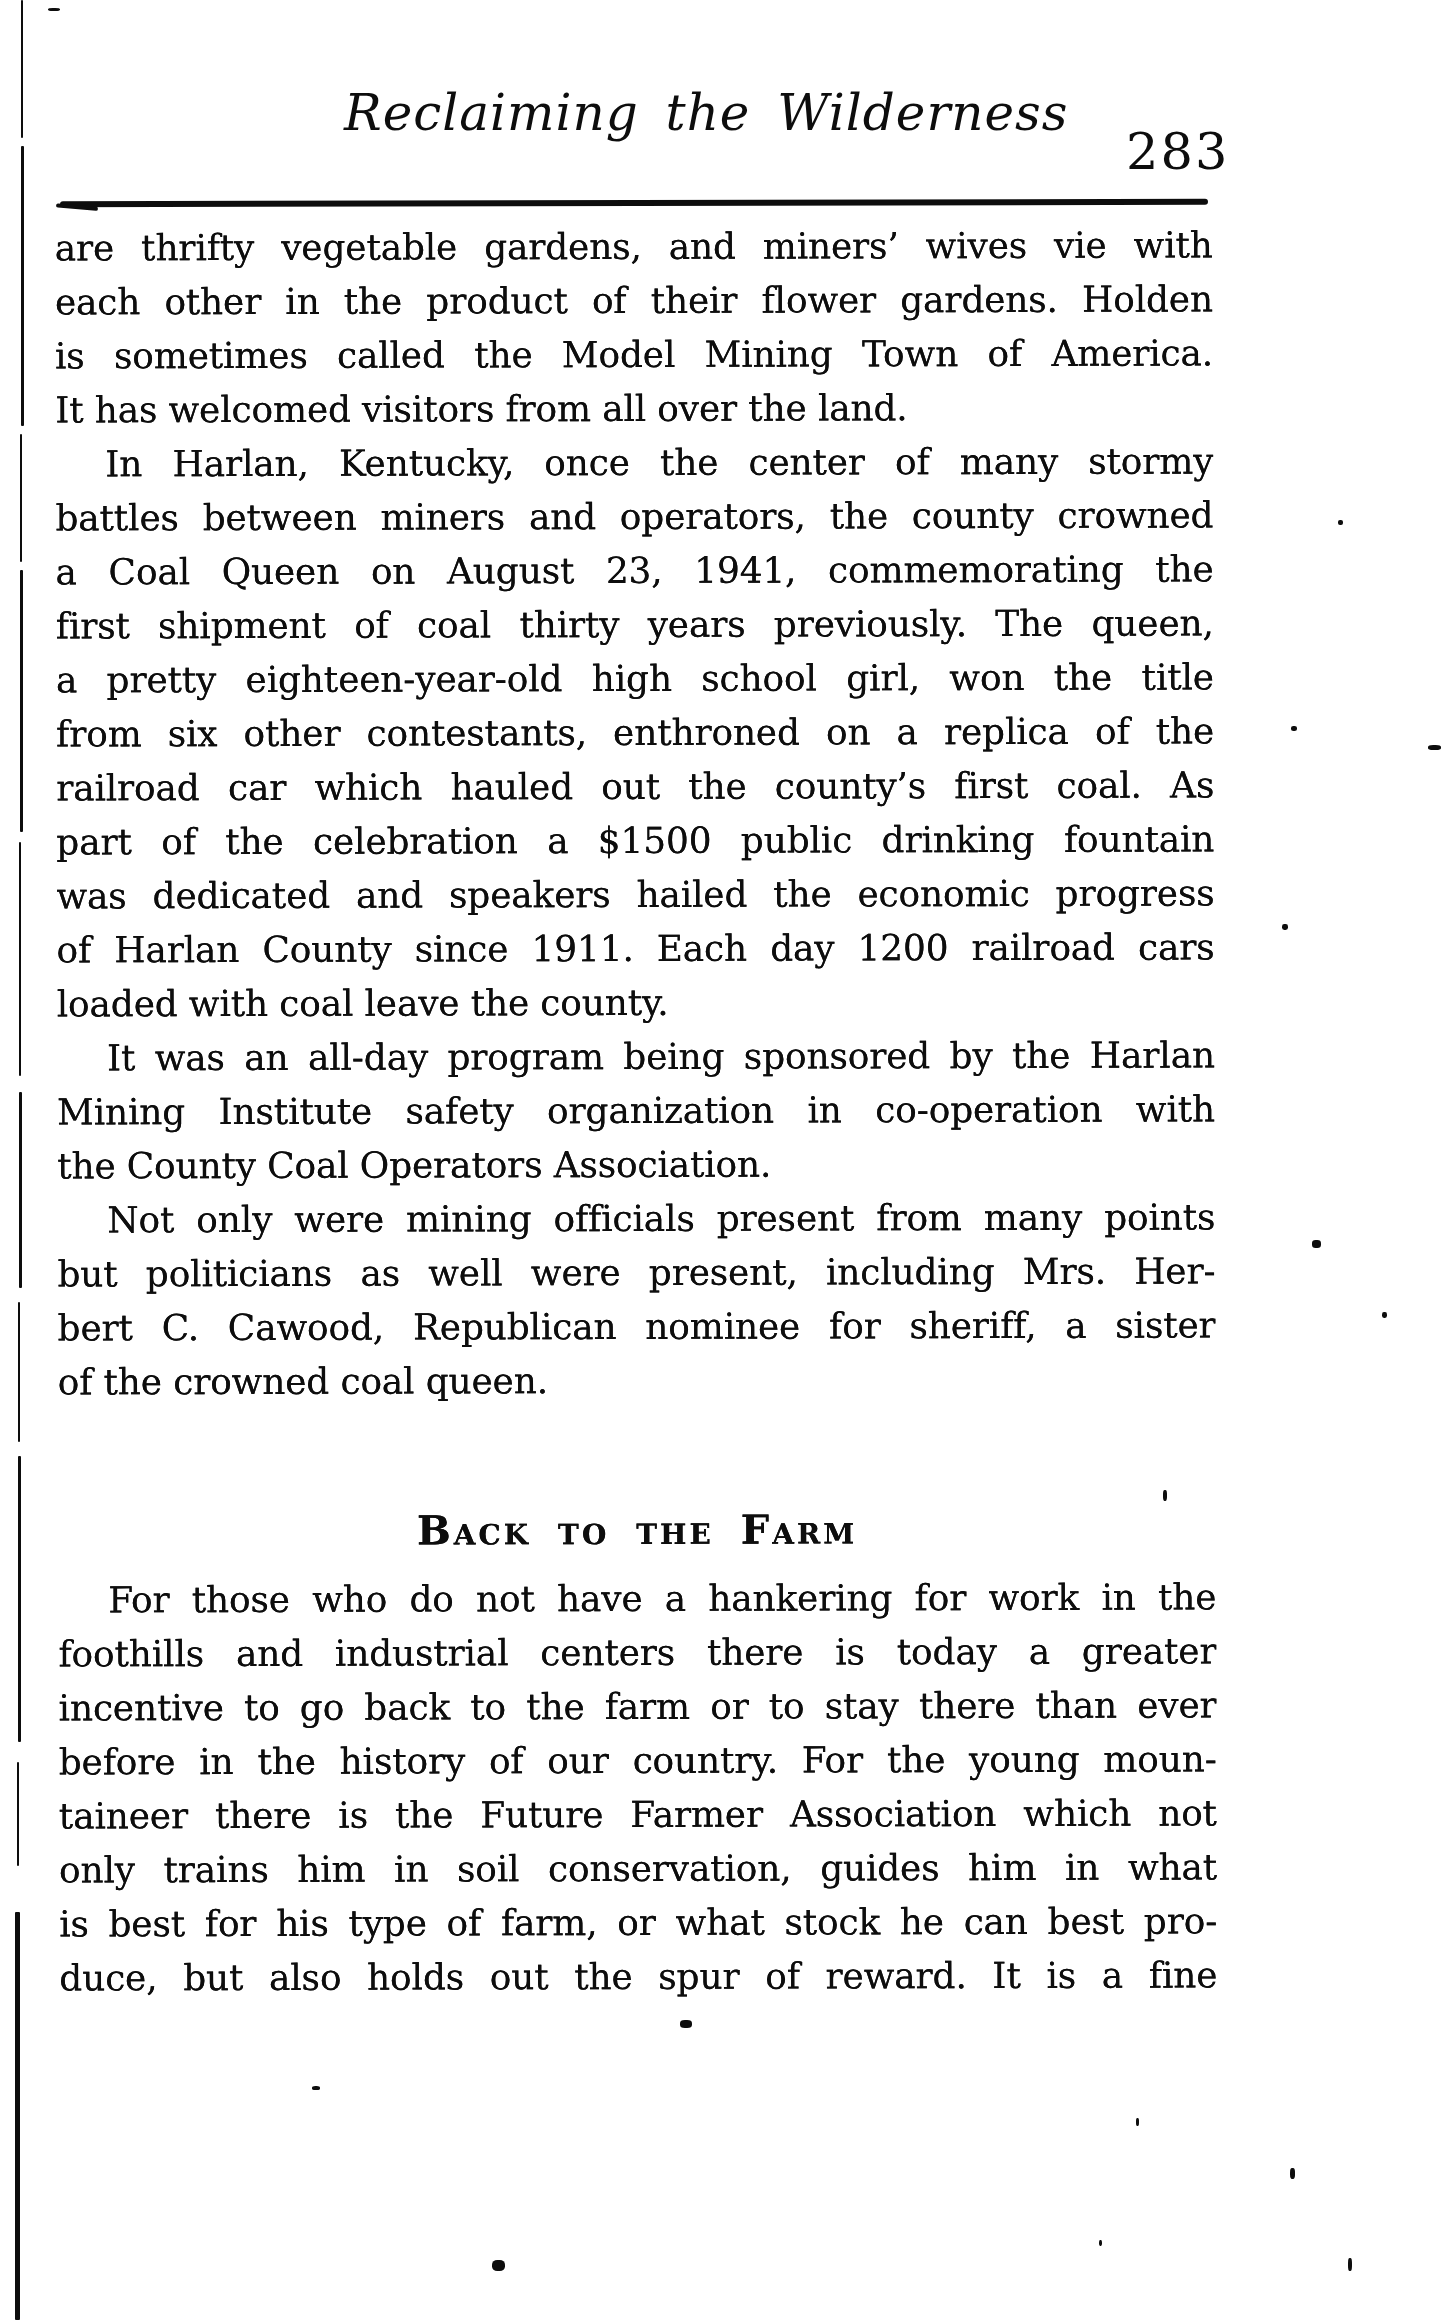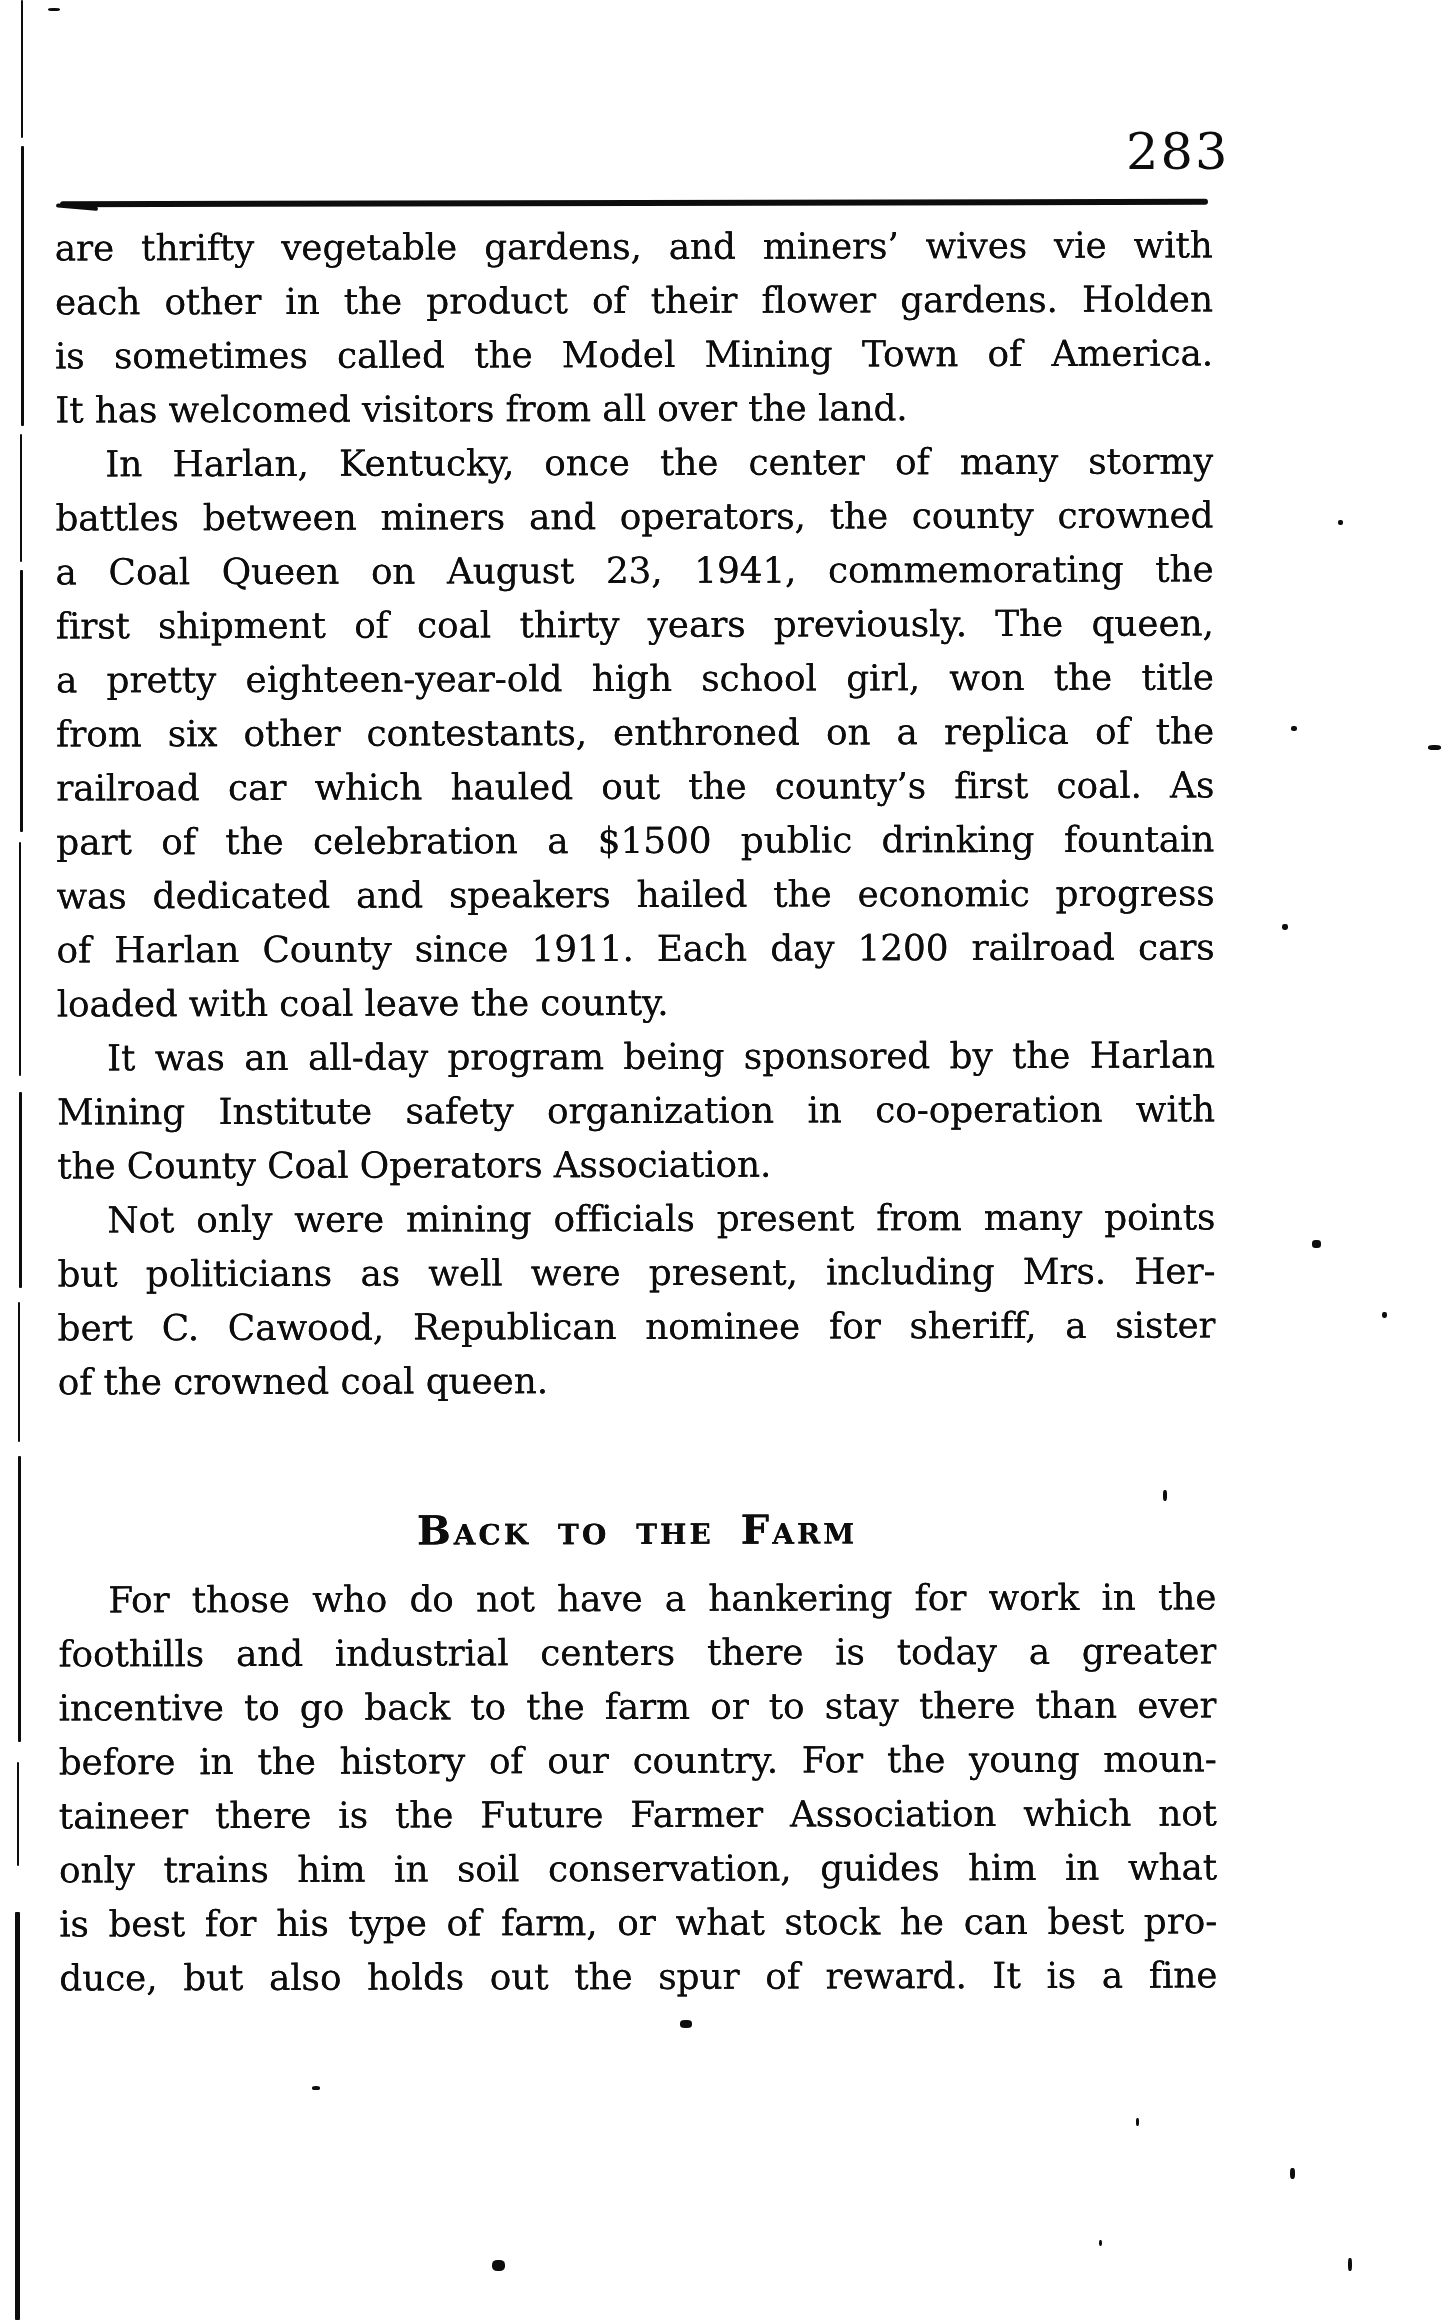--- a/index.html
+++ b/index.html
@@ -92,20 +92,21 @@
   
   .artifact-layer{position:absolute;inset:0;pointer-events:none;}
   .edge-seg{position:absolute;background:var(--ink);border-radius:1px;}
   .speck{position:absolute;background:var(--ink);border-radius:40%;}
 </style>
 </head>
 <body>
 
 <div class="page">
 
+  <div class="running-title">Reclaiming the Wilderness</div>
 
   <div class="page-number">283</div>
 
   <div class="rule"></div>
 
   <div class="text-block">
     <div id="paras-top">
         <div class="paragraph">
           <div class="line">are thrifty vegetable gardens, and miners’ wives vie with</div>
           <div class="line">each other in the product of their flower gardens. Holden</div>

